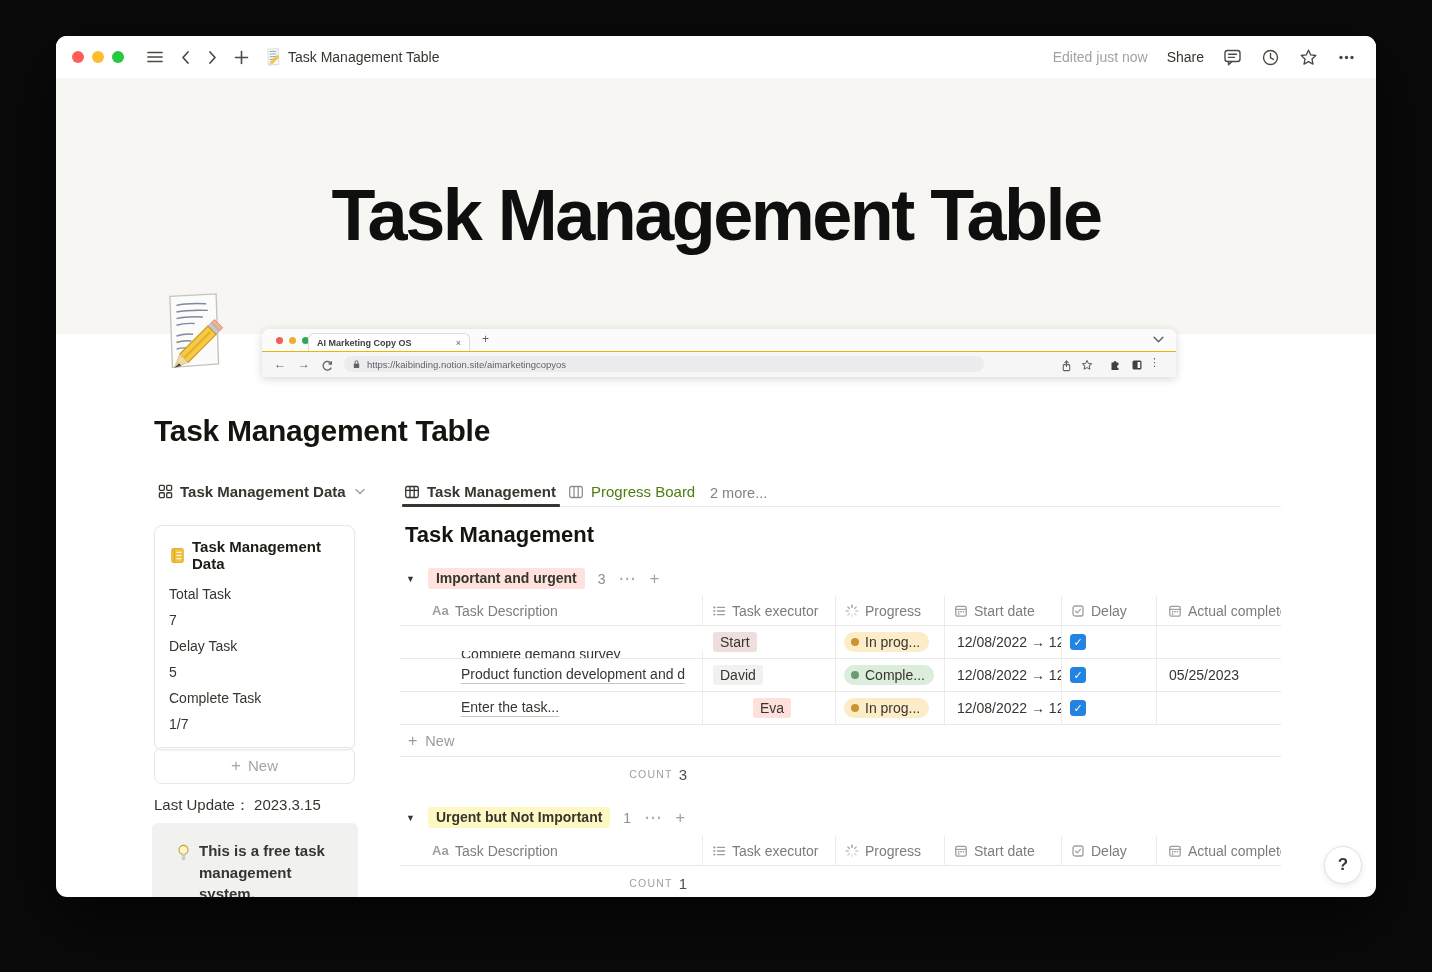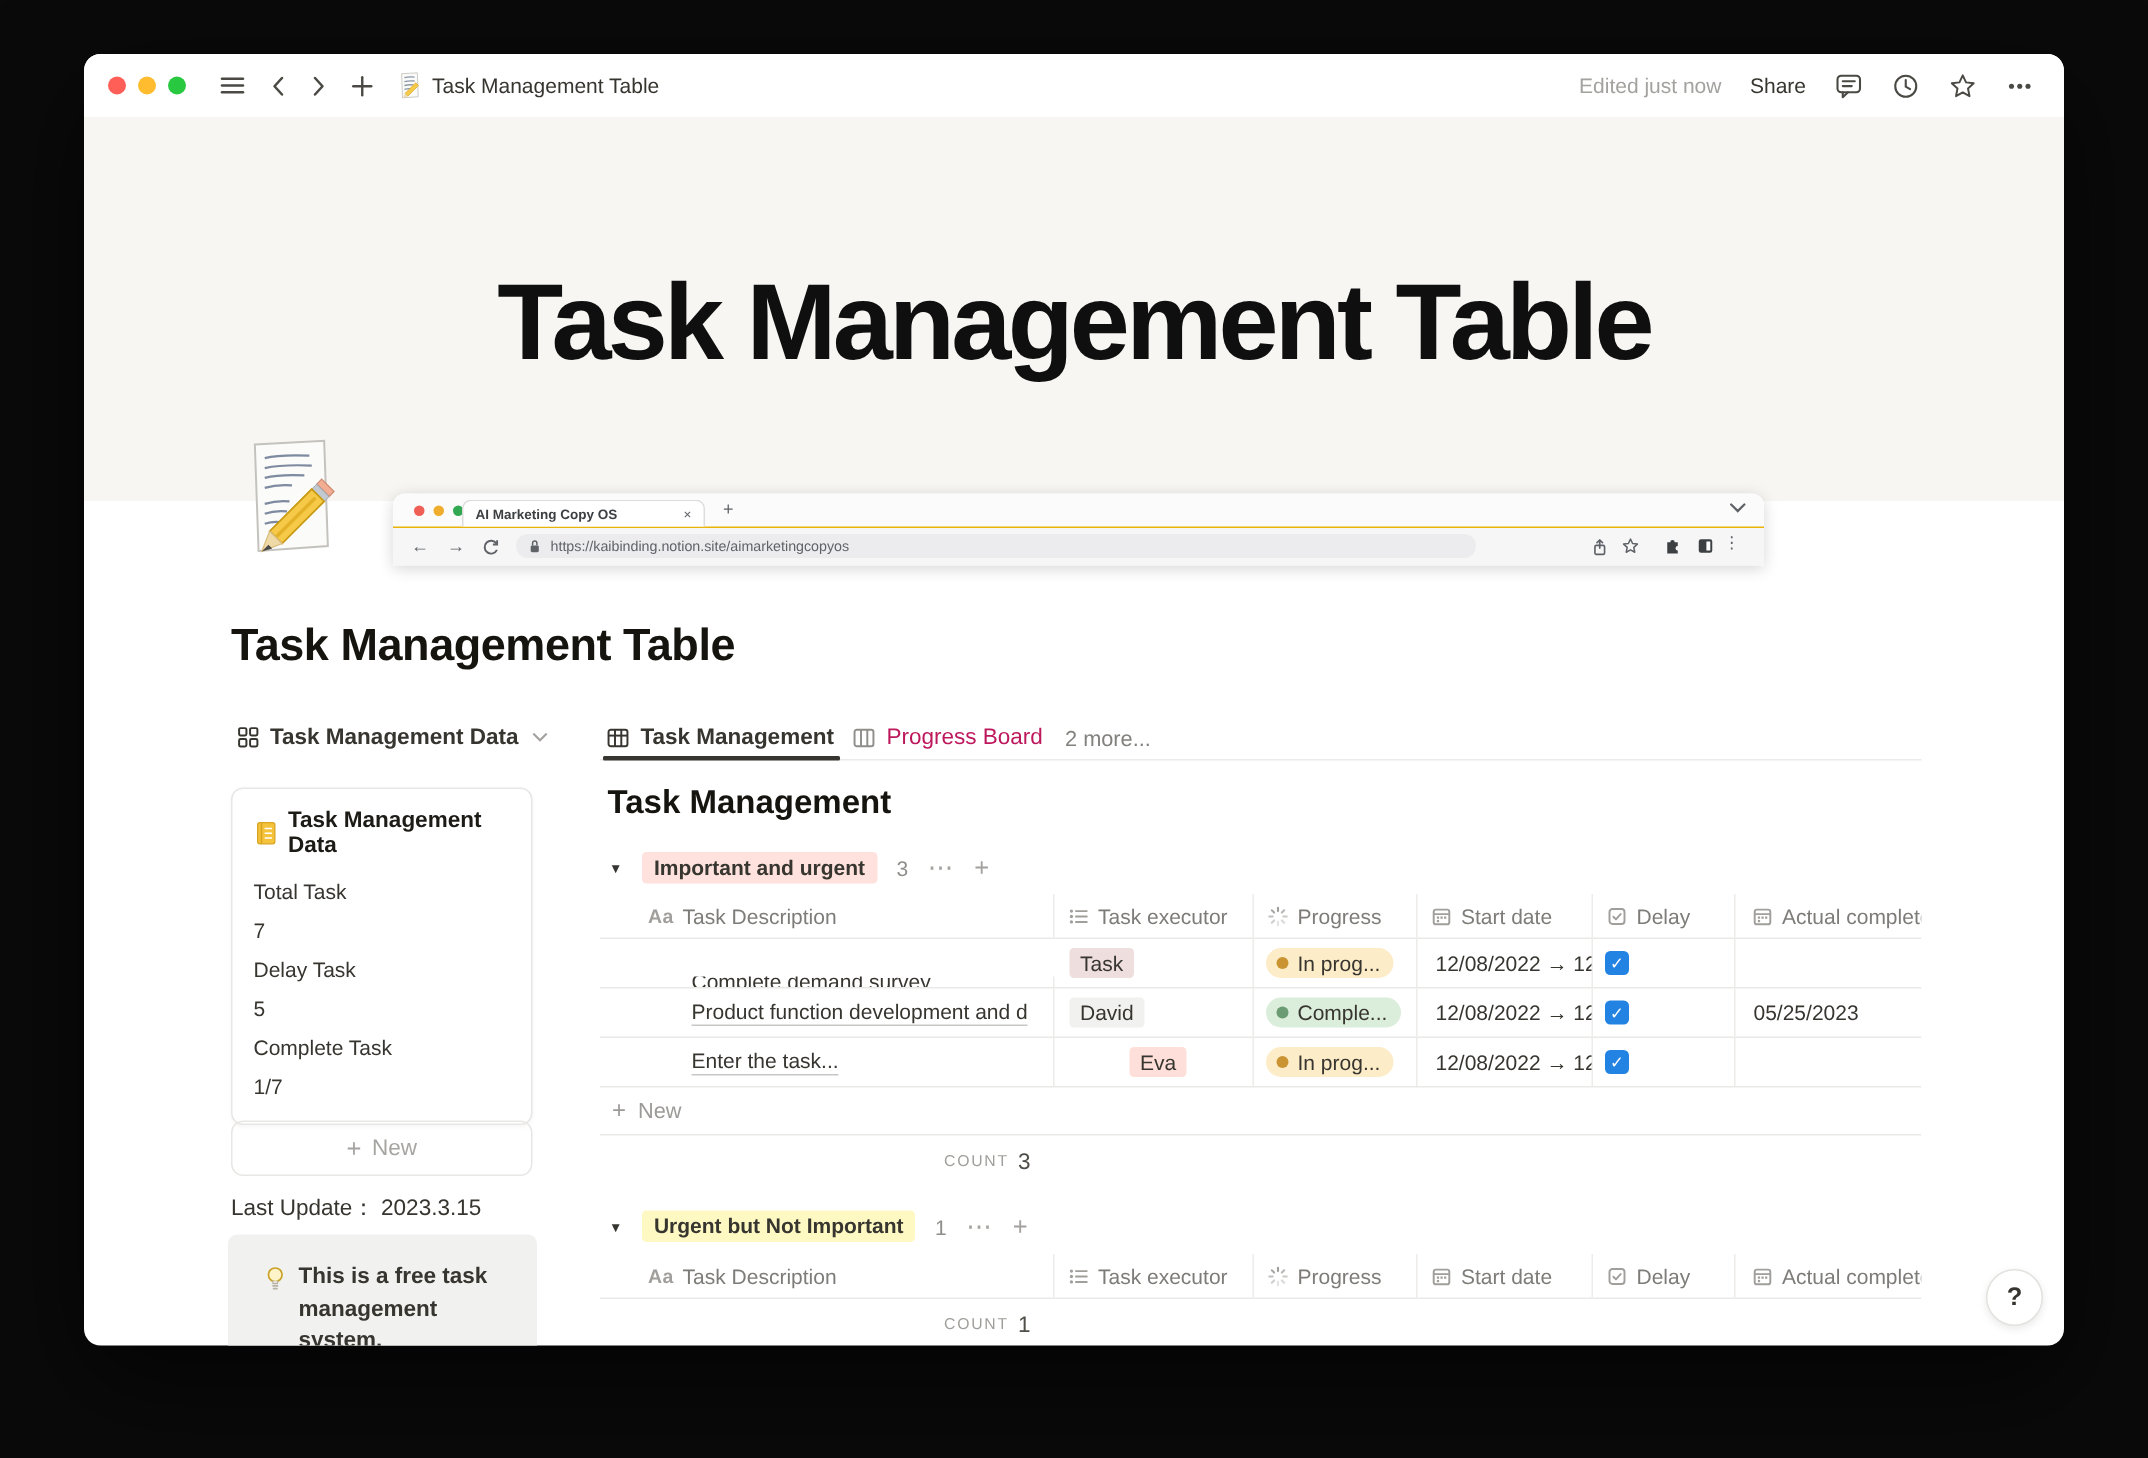--- a/index.html
+++ b/index.html
@@ -38,21 +38,21 @@
     border:1px solid #e8e7e5;border-radius:8px;padding:12px 14px;box-shadow:0 1px 3px rgba(15,15,15,.04);}
   .card-title{display:flex;align-items:center;gap:6px;font-size:15px;font-weight:700;color:#1d1b16;margin-bottom:9px;}
   .card-line{font-size:14px;color:#37352f;line-height:26px;}
   #newbtn{position:absolute;left:98px;top:711px;width:201px;height:37px;box-sizing:border-box;border:1px solid #e8e7e5;
     border-radius:8px;display:flex;align-items:center;justify-content:center;gap:7px;color:#a6a5a2;font-size:15px;}
   #lastupdate{position:absolute;left:98px;top:760px;font-size:15px;color:#37352f;}
   #callout{position:absolute;left:96px;top:787px;width:206px;height:120px;background:#f1f1ef;border-radius:6px;box-sizing:border-box;}
   #callout .txt{position:absolute;left:47px;top:17px;width:148px;font-size:15px;font-weight:600;line-height:21.5px;color:#37352f;}
   
   .tab1{position:absolute;left:348px;top:447px;display:flex;align-items:center;gap:7px;font-size:15px;font-weight:600;color:#37352f;}
-  .tab2{position:absolute;left:512px;top:447px;display:flex;align-items:center;gap:7px;font-size:15px;color:#be185d;}
+  .tab2{position:absolute;left:512px;top:447px;display:flex;align-items:center;gap:7px;font-size:15px;color:#4d7c0f;}
   .tabmore{position:absolute;left:654px;top:449px;font-size:14.5px;color:#82817d;}
   #tabdivider{position:absolute;left:344px;top:470px;width:881px;height:1px;background:#ebeae8;}
   #tabunderline{position:absolute;left:346px;top:468px;width:158px;height:3px;background:#37352f;border-radius:1px;z-index:2;}
   #boardhead{position:absolute;left:349px;top:486px;font-size:22px;font-weight:700;color:#15140f;}
   .grouphdr{position:absolute;left:350px;display:flex;align-items:center;gap:13px;}
   .tri{font-size:9px;color:#37352f;}
   .gtag{height:21px;line-height:21px;padding:0 8px;border-radius:3px;font-size:14px;font-weight:600;color:#37352f;}
   .gcount{font-size:14px;color:#8f8e8b;}
   .gdots{font-size:17px;color:#a3a29e;letter-spacing:1px;}
   .gplus{font-size:17px;color:#a3a29e;}
@@ -449,21 +449,21 @@
         </span>
         <span>Actual complete</span>
       </div>
     </div>
 
     <div class="trow drow">
       <div class="cell c1" style="padding-left:61px;margin-top:25px;">
           <span class="tasklink">Complete demand survey</span>
         </div>
       <div class="cell c2" style="padding-left:10px;">
-          <span class="etag" style="background: rgb(238, 223, 222);">Task</span>
+          <span class="etag" style="background: rgb(238, 223, 222);">Start</span>
         </div>
       <div class="cell c3" style="padding-left:8px;">
           <span class="pill" style="background: rgb(253, 236, 200);">
             <span class="dot" style="background: rgb(203, 148, 51);"></span>
             <span>In prog...</span>
           </span>
         </div>
       <div class="cell c4" style="padding-left:12px;">
           <span class="datetxt">12/08/2022 → 12</span>
         </div>

